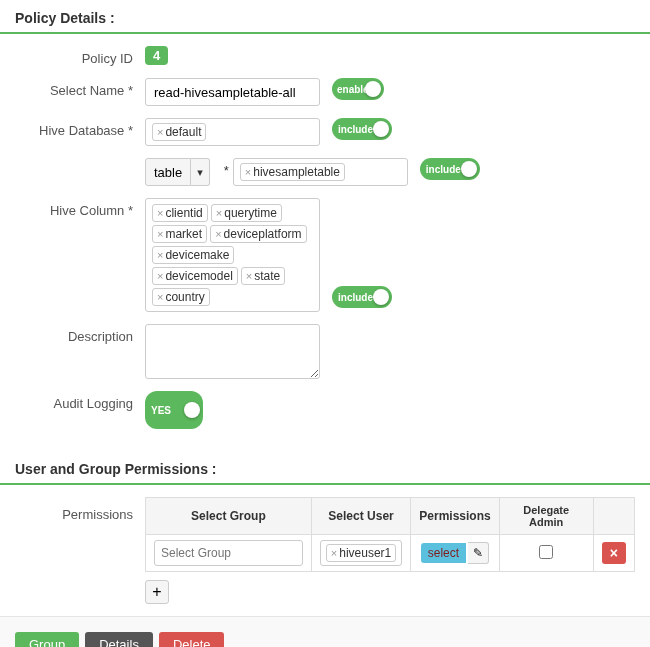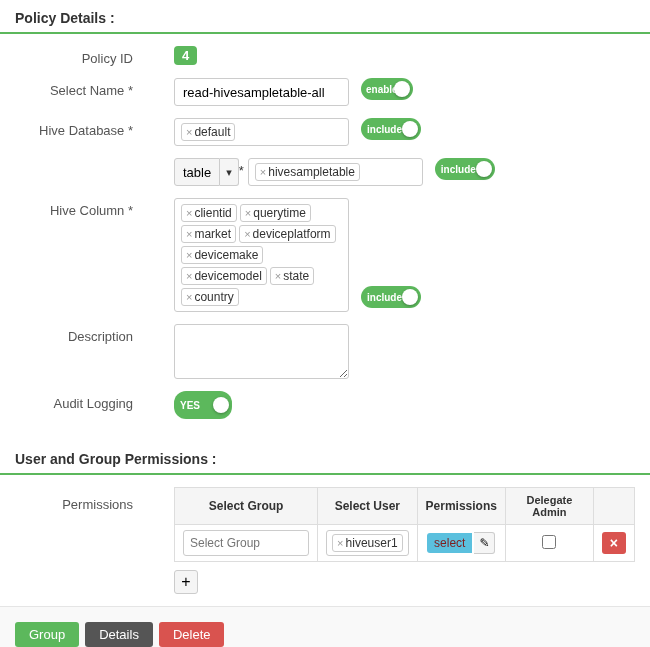--- a/index.html
+++ b/index.html
@@ -19,21 +19,20 @@
       padding: 10px 15px 6px 15px;
       border-bottom: 2px solid #5cb85c;
       margin-bottom: 12px;
     }
 
     .form-group {
       display: flex;
       align-items: flex-start;
       margin-bottom: 12px;
       padding: 0 15px;
-      gap: 29px;
     }
 
     .form-label {
       width: 130px;
       text-align: right;
       padding-right: 12px;
       padding-top: 5px;
       font-size: 13px;
       color: #555;
       flex-shrink: 0;
@@ -133,21 +132,21 @@
       color: #999;
       margin-right: 2px;
       font-size: 11px;
       cursor: pointer;
     }
 
     
     .table-dropdown {
       display: flex;
       align-items: center;
-      margin-right: 0;
+      margin-right: 14px;
     }
 
     .dropdown-btn {
       border: 1px solid #ccc;
       border-radius: 3px 0 0 3px;
       padding: 4px 8px;
       font-size: 13px;
       background: #f5f5f5;
       cursor: pointer;
       height: 28px;
@@ -187,21 +186,21 @@
       resize: vertical;
     }
 
     
     .yes-toggle {
       display: inline-flex;
       align-items: center;
       background: #5cb85c;
       border-radius: 12px;
       width: 58px;
-      height: 28px;
+      height: 38px;
       cursor: pointer;
       position: relative;
     }
 
     .yes-toggle-text {
       font-size: 10px;
       font-weight: bold;
       color: #fff;
       padding-left: 6px;
     }

